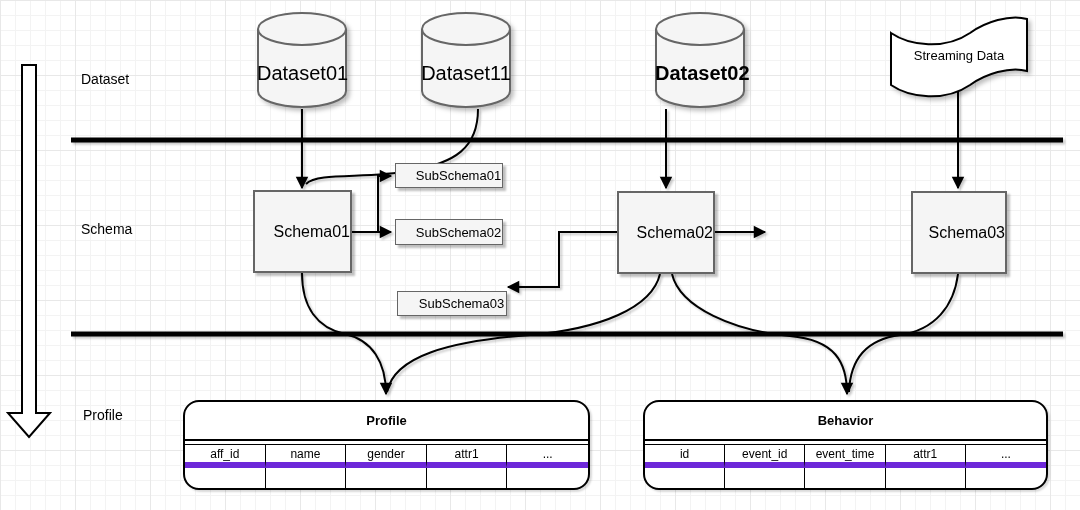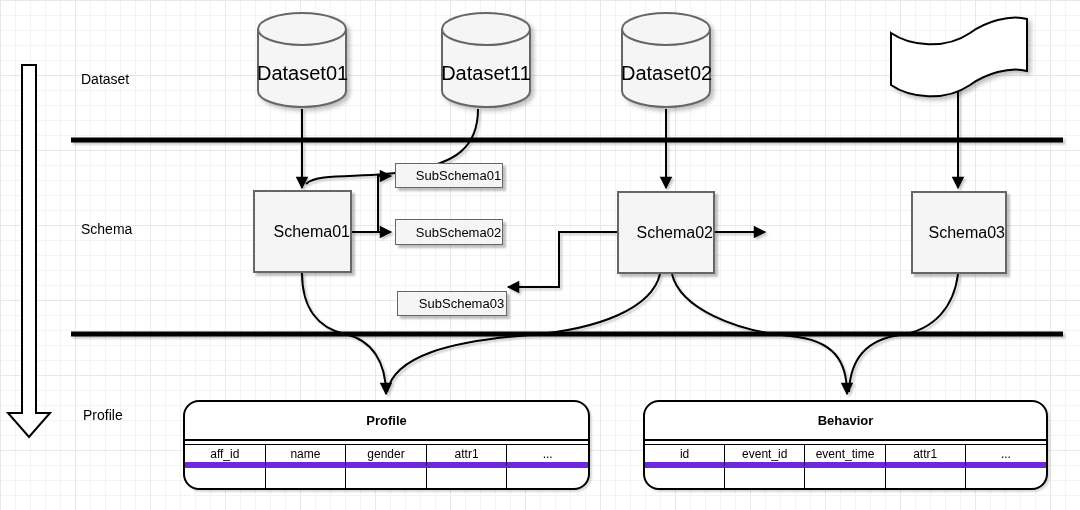--- a/index.html
+++ b/index.html
@@ -22,22 +22,22 @@
   
   .lane-label{position:absolute;font-size:14px;}
   #lane-dataset{left:81px;top:71px;}
   #lane-schema{left:81px;top:221px;}
   #lane-profile{left:83px;top:407px;}
   
   .cyl{position:absolute;width:90px;height:96px;}
   .cyl svg{position:absolute;left:0;top:0;filter:drop-shadow(3px 3px 2px rgba(0,0,0,0.25));}
   .cyl-label{position:absolute;left:0;top:50px;width:90px;text-align:center;font-size:20px;}
   #cyl-d01{left:257px;top:12px;}
-  #cyl-d11{left:441px;top:12px;padding-left:42px;}
-  #cyl-d02{left:621px;top:12px;}
+  #cyl-d11{left:421px;top:12px;padding-left:42px;}
+  #cyl-d02{left:655px;top:12px;font-weight:bold;}
   
   #tape{position:absolute;left:885px;top:8px;width:148px;height:95px;}
   #tape svg{position:absolute;left:0;top:0;filter:drop-shadow(3px 3px 2px rgba(0,0,0,0.25));}
   #tape .tape-label{position:absolute;left:0;top:40px;width:148px;text-align:center;font-size:13px;}
   
   .schema-box{position:absolute;background:#f5f5f5;border:2px solid #666;
     box-shadow:3px 3px 2px rgba(0,0,0,0.25);
     display:flex;align-items:center;justify-content:flex-end;font-size:16px;box-sizing:border-box;}
   #schema01{left:253px;top:190px;width:99px;height:83px;}
   #schema02{left:617px;top:191px;width:98px;height:83px;}
@@ -123,20 +123,21 @@
       <path d="M1,17 a44,16 0 0 1 88,0 l0,62 a44,16 0 0 1 -88,0 z" fill="#f5f5f5" stroke="#666" stroke-width="2"></path>
       <path d="M1,17 a44,16 0 0 0 88,0" fill="none" stroke="#666" stroke-width="2"></path>
     </svg>
     <span class="cyl-label">Dataset02</span>
   </div>
 
   <div id="tape">
     <svg width="148" height="95" viewBox="0 0 148 95">
       <path d="M6,25 C25,38 60,42 85,25 C100,14 125,6 142,11 L142,63 C125,58 100,66 85,77 C60,94 25,90 6,77 Z" fill="#fff" stroke="#000" stroke-width="2"></path>
     </svg>
+    <span class="tape-label">Streaming Data</span>
   </div>
 
   <div id="schema01" class="schema-box">
     <span>Schema01</span>
   </div>
   <div id="schema02" class="schema-box">
     <span>Schema02</span>
   </div>
   <div id="schema03" class="schema-box">
     <span>Schema03</span>

